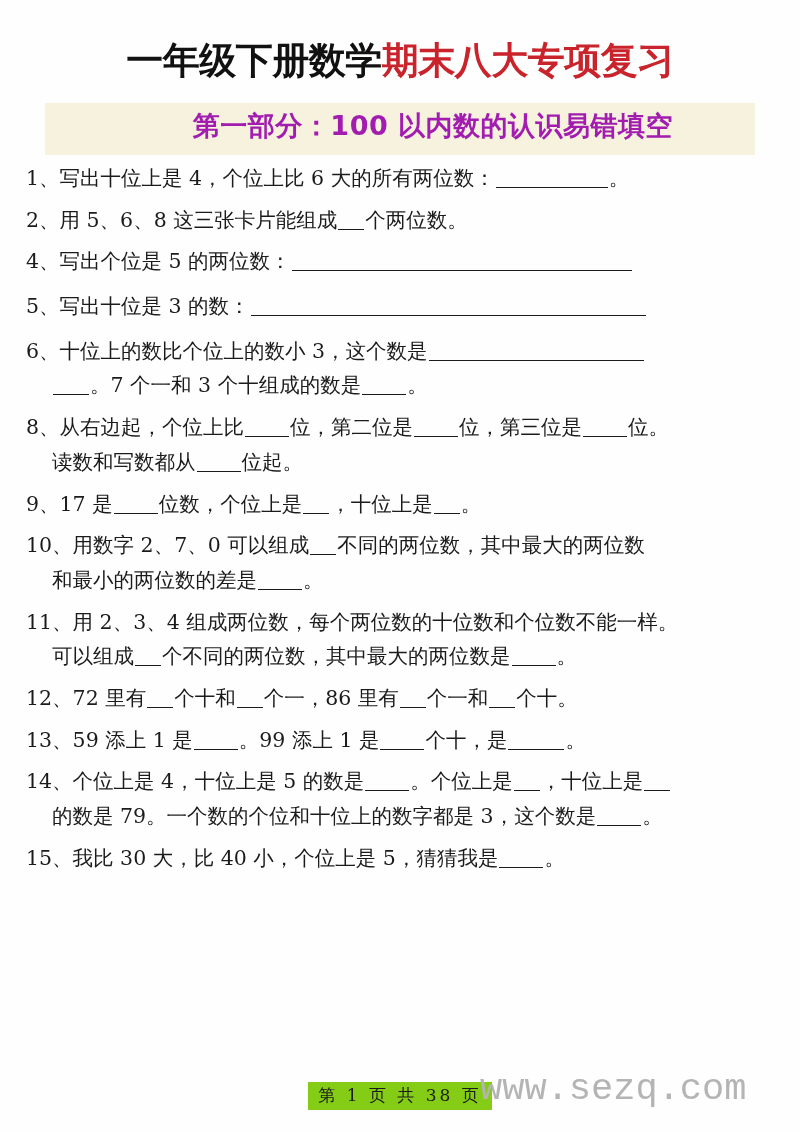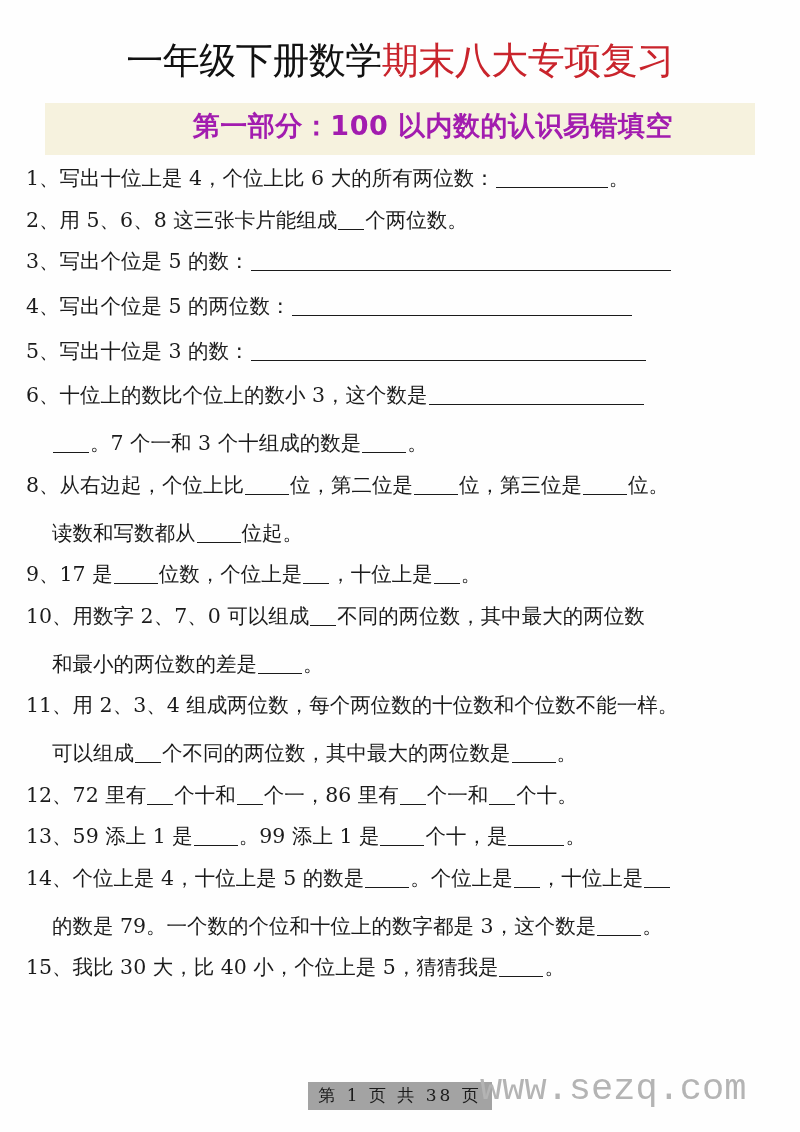--- a/index.html
+++ b/index.html
@@ -26,21 +26,21 @@
 
   
   .title-row {
     position: absolute;
     top: 40px;
     left: 0;
     width: 800px;
     text-align: center;
     white-space: nowrap;
     font-family: "DejaVu Sans", "Liberation Sans", sans-serif;
-    font-weight: 400;
+    font-weight: 700;
     font-size: 37px;
     letter-spacing: -0.5px;
     line-height: 1.15;
   }
   .title-black { color: #111111; }
   .title-red   { color: #c9242c; }
 
   
   .subtitle-band {
     position: absolute;
@@ -75,21 +75,21 @@
   .q {
     font-size: 20.5px;
     line-height: 1.40;
     margin-bottom: 13px;
     white-space: nowrap;
     color: #1b1b1b;
   }
   .q .line2 {
     display: block;
     padding-left: 26px;
-    margin-top: 19px;
+    margin-top: 6px;
   }
   .q.wide  { margin-bottom: 16px; }
 
   
   .bl {
     display: inline-block;
     border-bottom: 1.6px solid #1b1b1b;
     vertical-align: -3px;
     margin: 0 1px;
   }
@@ -108,21 +108,21 @@
     position: absolute;
     top: 1082px;
     left: 0;
     width: 800px;
     text-align: center;
     font-size: 17px;
     color: #1b1b1b;
   }
   .footer-inner {
     display: inline-block;
-    background: #a3a3a3;
+    background: #84cc16;
     padding: 2px 10px 3px 10px;
     letter-spacing: 3px;
   }
 
   .watermark {
     position: absolute;
     top: 1068px;
     left: 480px;
     font-family: Liberation Mono, monospace;
     font-size: 37px;
@@ -147,23 +147,20 @@
   <div class="body-area">
 
     <div class="q">
       <span>1、</span><span>写出十位上是 4，个位上比 6 大的所有两位数：</span><span class="bl xl"></span><span>。</span>
     </div>
 
     <div class="q">
       <span>2、</span><span>用 5、6、8 这三张卡片能组成</span><span class="bl xs"></span><span>个两位数。</span>
     </div>
 
-    <div class="q wide">
-      <span>3、</span><span>写出个位是 5 的数：</span><span class="bl run1"></span>
-    </div>
 
     <div class="q wide">
       <span>4、</span><span>写出个位是 5 的两位数：</span><span class="bl run2"></span>
     </div>
 
     <div class="q wide">
       <span>5、</span><span>写出十位是 3 的数：</span><span class="bl run3"></span>
     </div>
 
     <div class="q">

